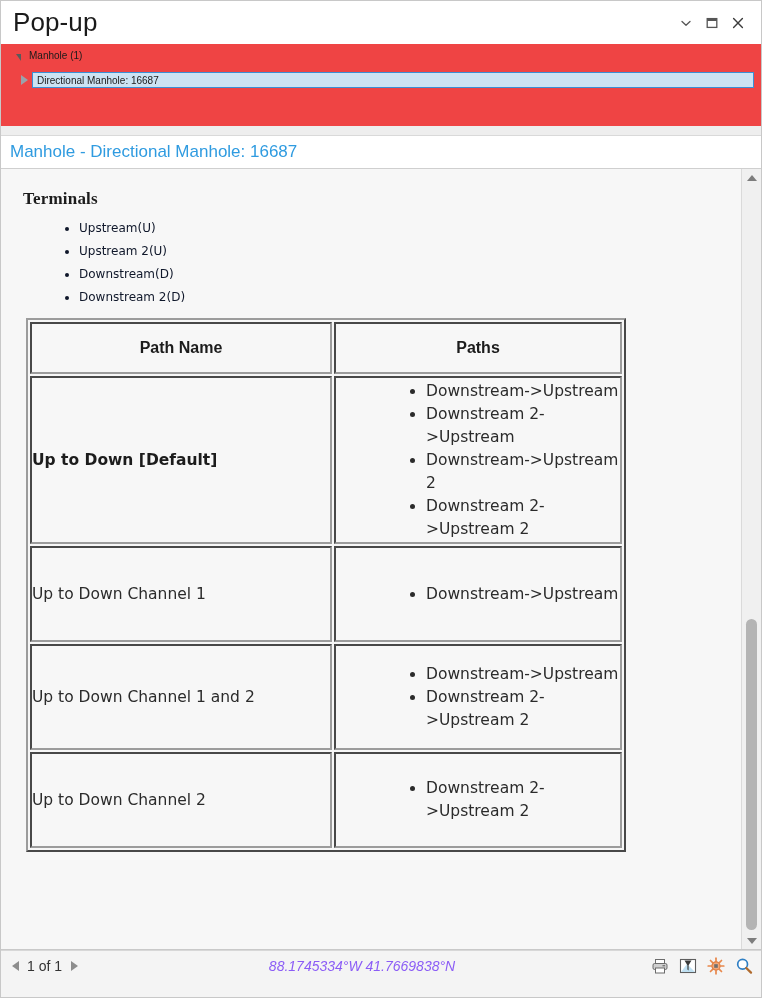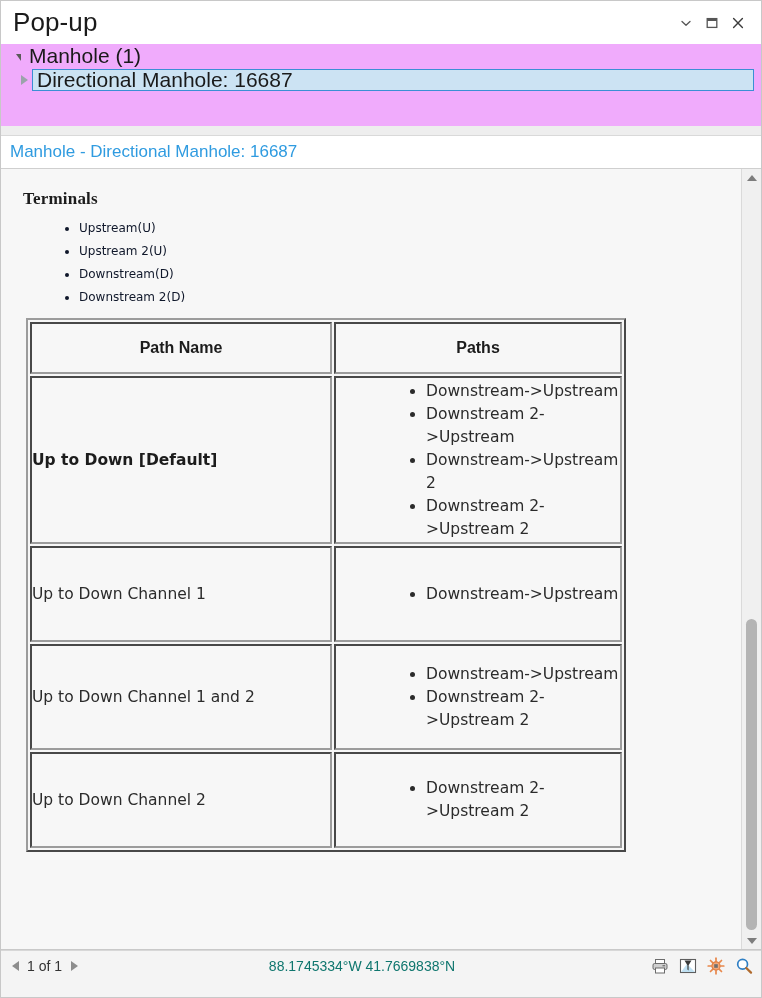--- a/index.html
+++ b/index.html
@@ -50,23 +50,23 @@
     align-items: center;
     justify-content: center;
     color: #4a4a4a;
     cursor: default;
   }
   .win-btn svg { display: block; }
 
   
   .tree {
     flex: 0 0 auto;
-    background: #f0abfc;
+    background: #ef4444;
     padding: 0 4px 0 0;
-    font-size: 21px;
+    font-size: 10px;
     color: #1a1a1a;
   }
   .tree-row {
     display: flex;
     align-items: center;
     height: 24px;
     padding-left: 10px;
   }
   .twisty {
     width: 14px;
@@ -101,21 +101,21 @@
   }
   .tree-label { line-height: 24px; white-space: nowrap; }
 
   .tree-row.selected {
     margin-right: 3px;
     padding-left: 0;
   }
   .sel-indent { width: 31px; flex: 0 0 31px; display:flex; align-items:center; justify-content:flex-end; padding-right:4px; box-sizing:border-box;}
   .sel-box {
     flex: 1 1 auto;
-    height: 22px;
+    height: 16px;
     background: #cce3f3;
     border: 1px solid #3b8fd4;
     box-sizing: border-box;
     display: flex;
     align-items: center;
     padding-left: 4px;
     color: #1a1a1a;
   }
 
   .tree-blank { height: 34px; }
@@ -304,22 +304,23 @@
   .pager-text {
     font-size: 14px;
     color: #333;
     padding: 0 4px;
     white-space: nowrap;
   }
   .status-coords {
     flex: 1 1 auto;
     text-align: center;
     font-size: 14px;
-    color: #0f766e;
+    color: #8b5cf6;
     white-space: nowrap;
+    font-style: italic;
   }
   .status-icons {
     display: flex;
     align-items: center;
     gap: 9px;
     padding-left: 8px;
   }
   .sicon {
     width: 19px; height: 19px;
     display: flex; align-items: center; justify-content: center;

